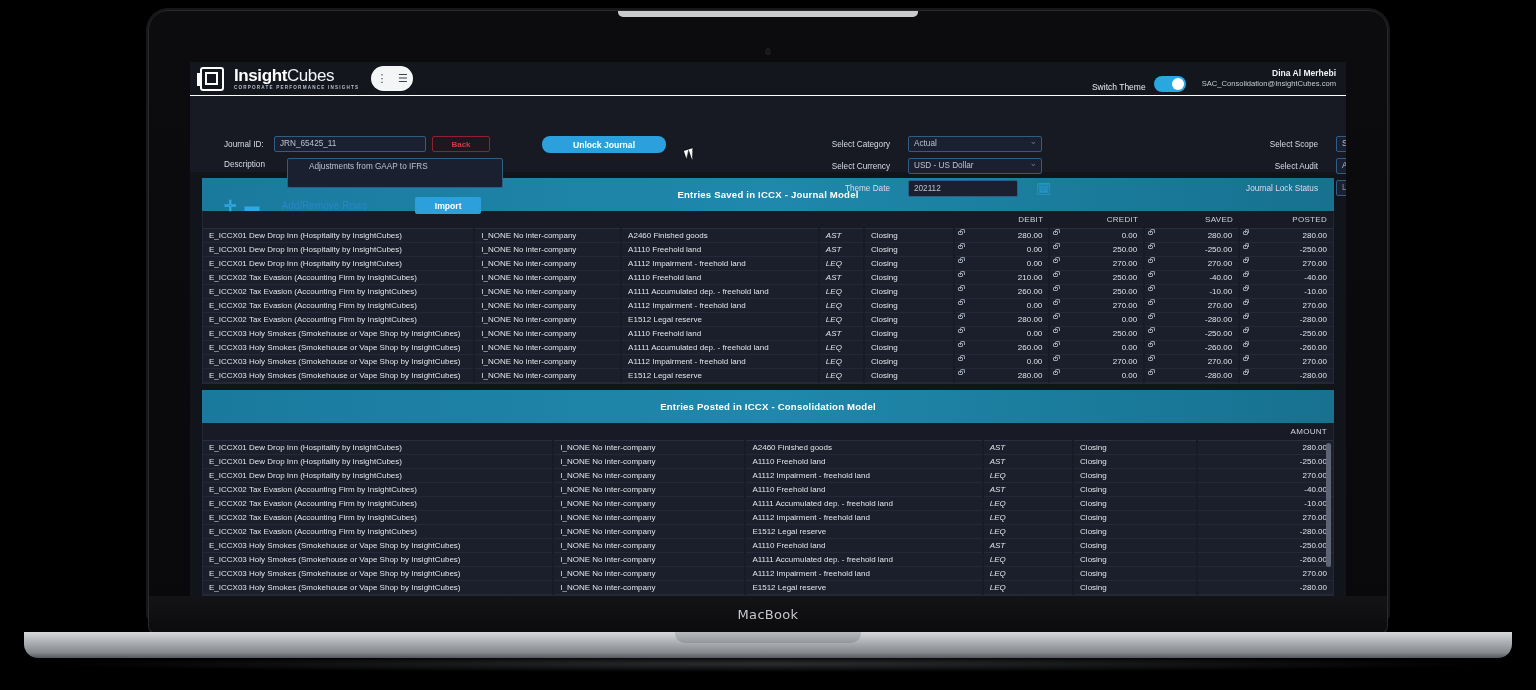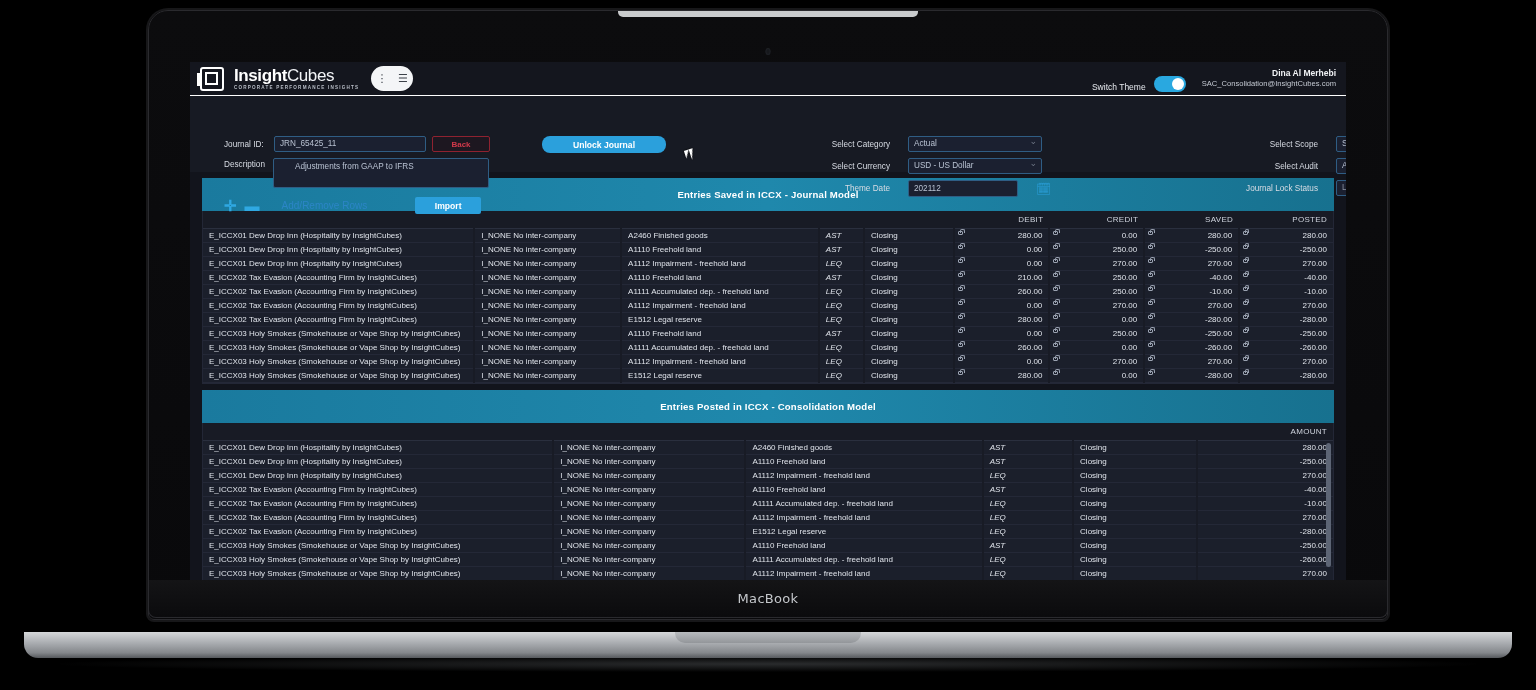--- a/index.html
+++ b/index.html
@@ -35,21 +35,21 @@
     background: #16181c;
     box-shadow: inset 0 0 2px #2c2f36;
   }
   #laptop-screen {
     position: absolute;
     left: 190px; top: 62px; width: 1156px; height: 536px;
     background: #12141c;
     overflow: hidden;
   }
   #laptop-chin {
-    position: absolute; left: 148px; top: 580px; width: 1240px; height: 38px;
+    position: absolute; left: 148px; top: 596px; width: 1240px; height: 38px;
     background: linear-gradient(180deg,#141416 0%, #0b0b0d 100%);
     border-radius: 0 0 8px 8px;
     border: 1px solid #2a2a2e; border-top: none;
     display: flex; align-items: center; justify-content: center;
   }
   #macbook-wordmark {
     color: #c4c7cb; font-size: 13px; letter-spacing: .3px;
     font-family: "DejaVu Sans", sans-serif;
   }
   #laptop-base {
@@ -149,21 +149,21 @@
   #left-group { position: absolute; left: 34px; top: 40px; }
   #row-journal-id { display: flex; align-items: center; gap: 6px; }
   #journal-id-label { width: 44px; }
   #journal-id-field { width: 152px; }
   #back-button {
     width: 58px; height: 16px; border: 1px solid #8f2230; border-radius: 2px;
     background: #1d1720; color: #d0394a; font-size: 8px; font-weight: 700;
     display: flex; align-items: center; justify-content: center;
     cursor: pointer;
   }
-  #row-description { display: flex; gap: 5px; margin-top: 6px; }
+  #row-description { display: flex; gap: 19px; margin-top: 6px; }
   #description-label { width: 44px; padding-top: 2px; }
   #description-field {
     width: 216px; height: 30px; line-height: normal; padding: 3px 21px;
   }
   #row-actions { display: flex; align-items: center; gap: 8px; margin-top: 9px; }
   .pm-icon { color: #2fa8e2; font-size: 15px; font-weight: 700; line-height: 1; cursor: pointer; }
   #add-remove-rows-label { color: #2c85c6; font-size: 10px; margin-left: 14px; cursor: pointer; }
   #import-button {
     margin-left: 40px; width: 66px; height: 17px; background: #2ba0dc;
     color: #fff; font-size: 8.6px; font-weight: 700; border-radius: 2px;

